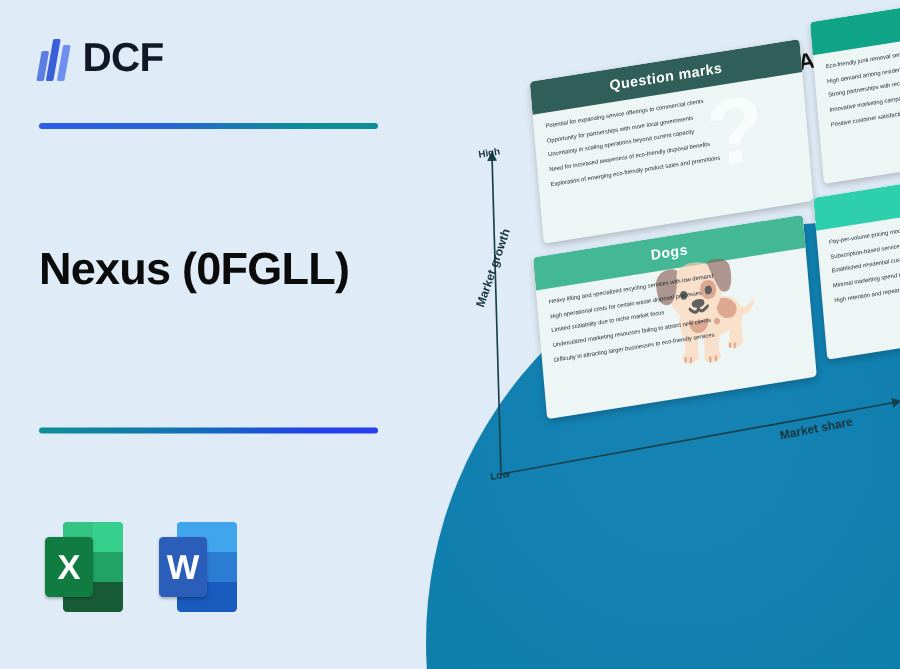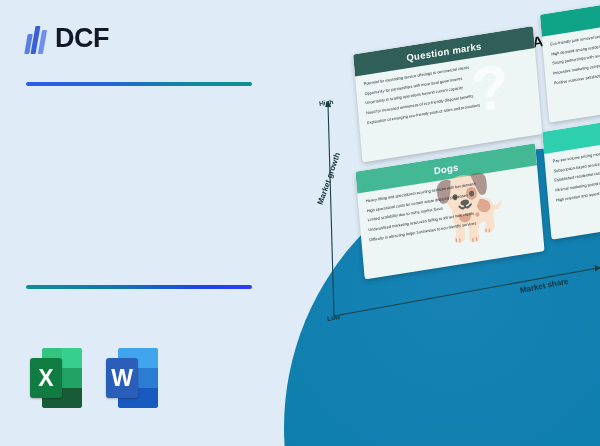--- a/index.html
+++ b/index.html
@@ -282,20 +282,21 @@
       <span id="brand-mark">
         <span class="b1"></span>
           <span class="b2"></span>
           <span class="b3"></span>
       </span>
       <span id="brand-text">DCF</span>
     </div>
 
     <div class="divider" id="divider-top"></div>
 
+    <div id="page-title">Nexus (0FGLL)</div>
 
     <div class="divider" id="divider-bottom"></div>
 
     <div id="office-icons">
       <div class="office-icon" id="icon-excel">
         <span class="sheet">
           <i class="q1"></i>
             <i class="q2"></i>
             <i class="q3"></i>
             <i class="q4"></i>

